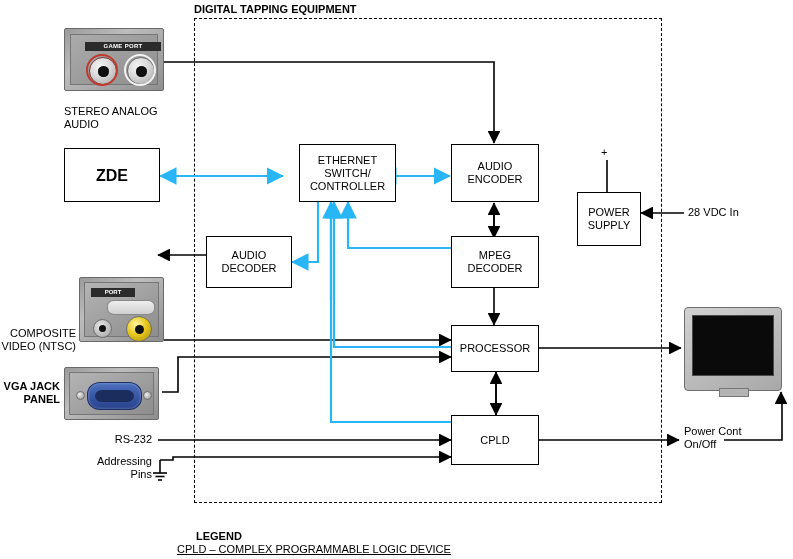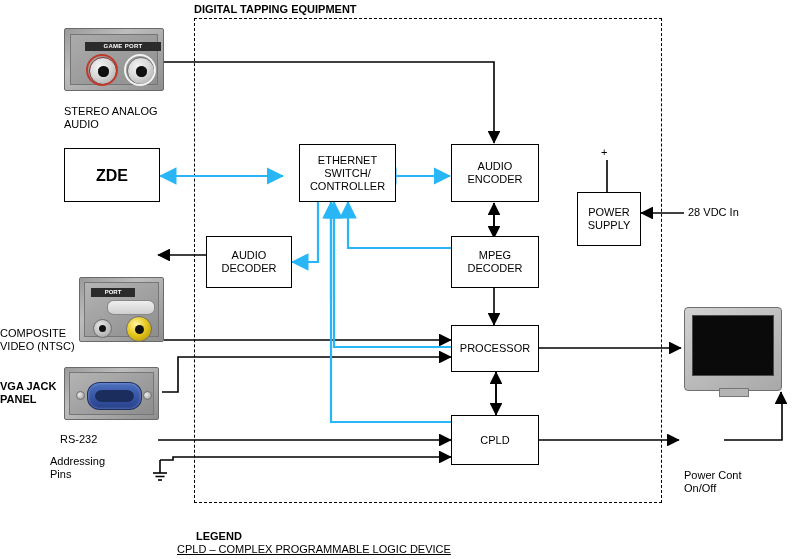--- a/index.html
+++ b/index.html
@@ -22,21 +22,21 @@
   
   .label {
     position: absolute;
     font-family: "Liberation Sans", sans-serif;
     font-size: 11px;
     color: #000000;
     line-height: 13px;
     white-space: pre-line;
   }
   .label.bold { font-weight: bold; }
-  .label.right { text-align: left; }
+  .label.right { text-align: right; }
 
   
   .box {
     position: absolute;
     border: 1.5px solid #000000;
     background: #ffffff;
     box-sizing: border-box;
     display: flex;
     align-items: center;
     justify-content: center;
@@ -339,19 +339,19 @@
 
   <div class="label right" style="left:60px; top:433px; width:92px;">RS-232</div>
 
   <div class="label right" style="left:50px; top:455px; width:102px;">Addressing
 Pins</div>
 
   <div class="label" style="left:688px; top:206px;">28 VDC In</div>
 
   <div class="label" style="left:601px; top:146px;">+</div>
 
-  <div class="label" style="left:684px; top:425px;margin-top:44px;">Power Cont
+  <div class="label" style="left:684px; top:425px;">Power Cont
 On/Off</div>
 
   <div class="label bold" style="left:196px; top:530px;">LEGEND</div>
   <div class="label" style="left:177px; top:543px;text-decoration:underline;">CPLD – COMPLEX PROGRAMMABLE LOGIC DEVICE</div>
 
 </div>
 
 </body></html>

